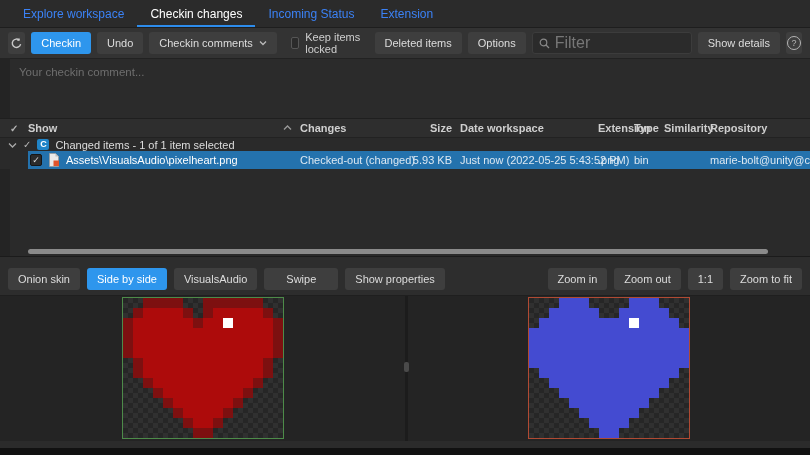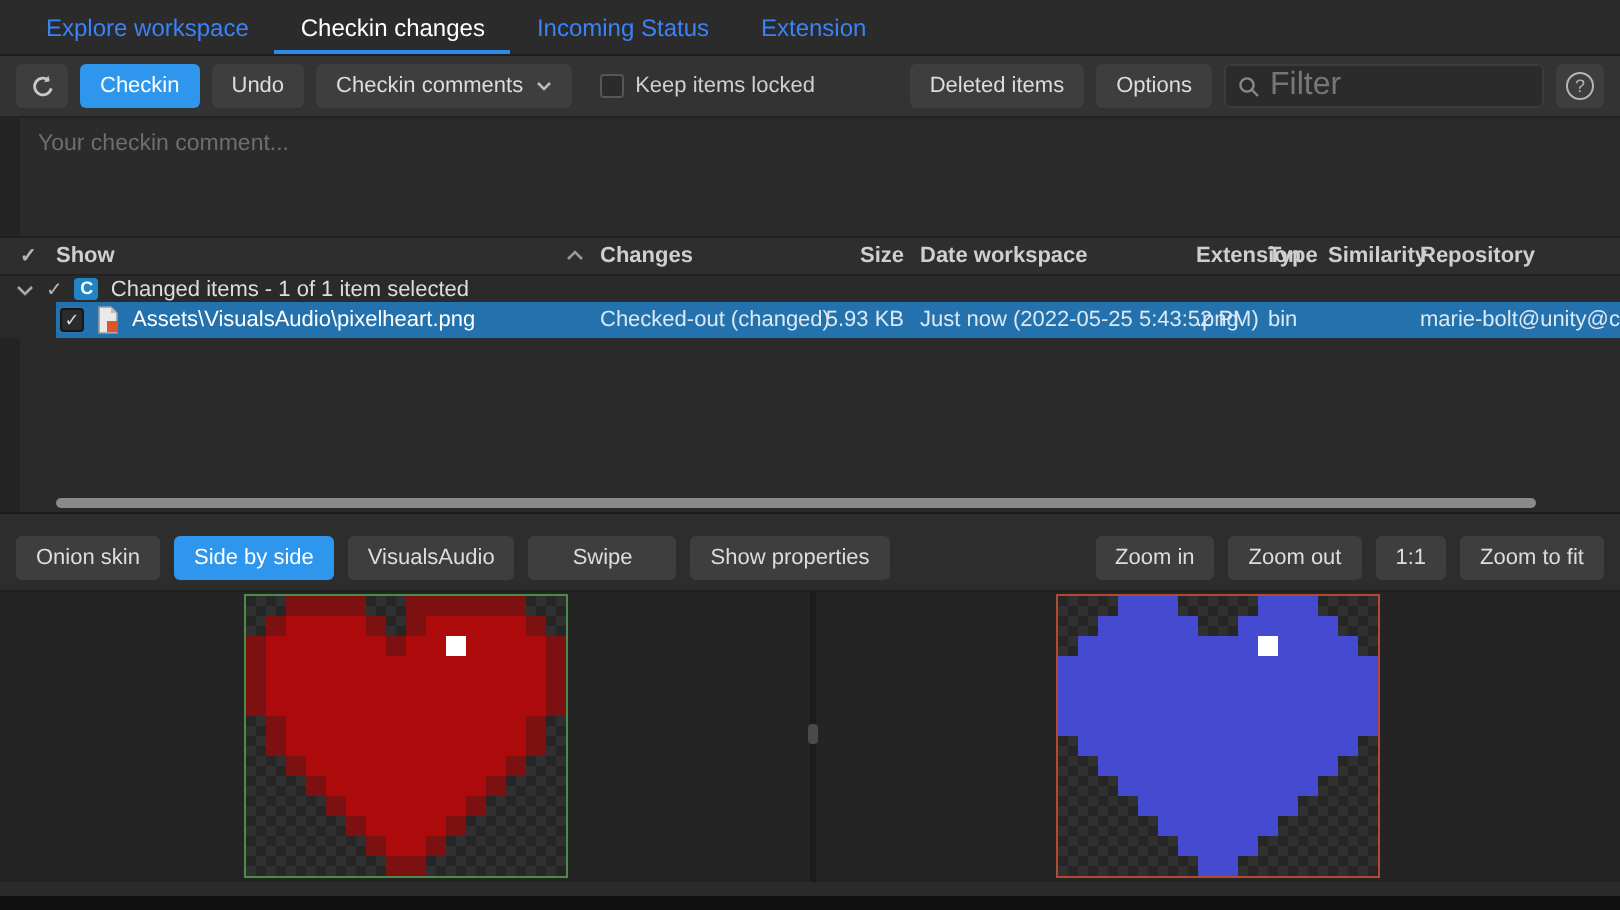--- a/index.html
+++ b/index.html
@@ -150,20 +150,21 @@
     <button class="tbtn">Options</button>
     <div class="search">
       <span>
         <svg width="11" height="11" viewBox="0 0 11 11">
             <circle cx="4.5" cy="4.5" r="3.3" fill="none" stroke="#888888" stroke-width="1.2"></circle>
             <line x1="7" y1="7" x2="10" y2="10" stroke="#888888" stroke-width="1.2"></line>
           </svg>
       </span>
       <input type="text" placeholder="Filter" style="">
     </div>
+    <button class="tbtn">Show details</button>
     <button class="helpbtn">
       <span class="qcircle">?</span>
     </button>
   </div>
 
   <div class="comment-row">
     <textarea placeholder="Your checkin comment..." style=""></textarea>
   </div>
 
   <div class="thead">

